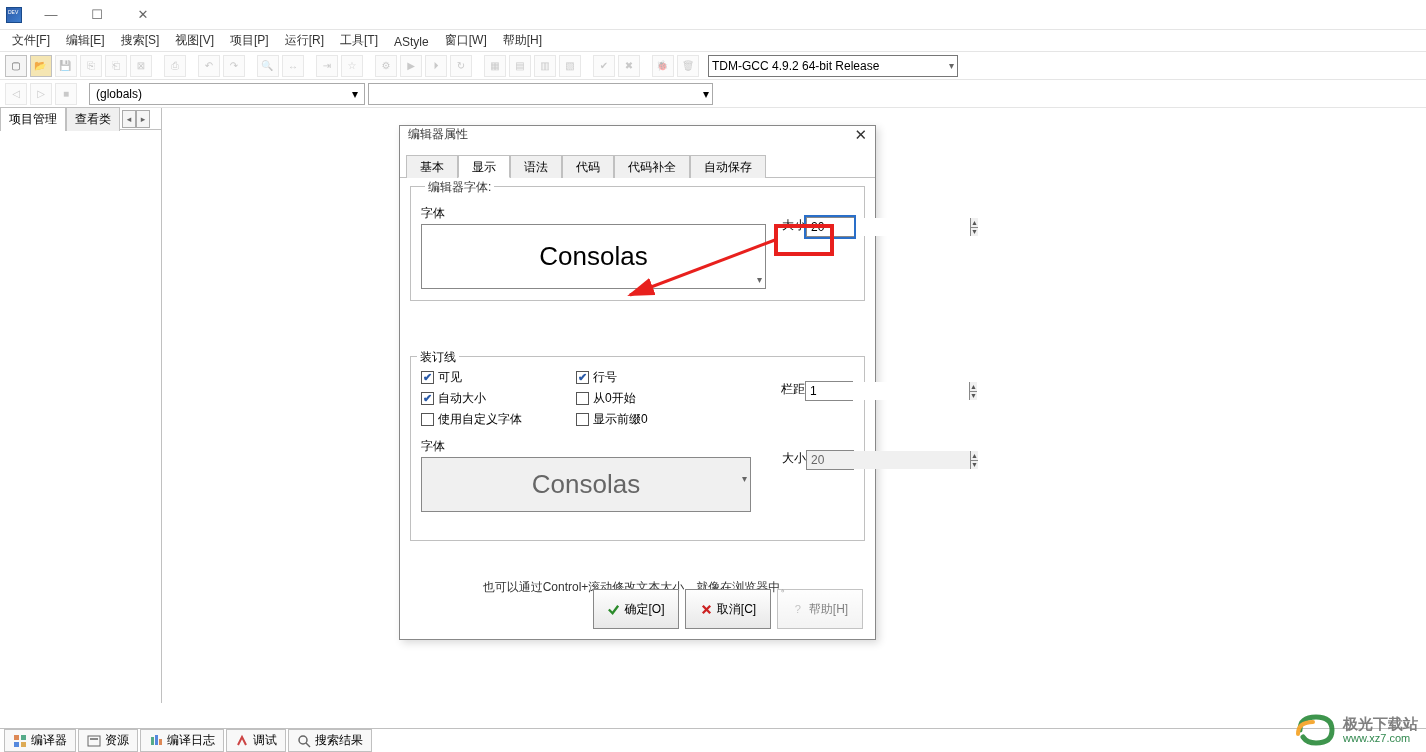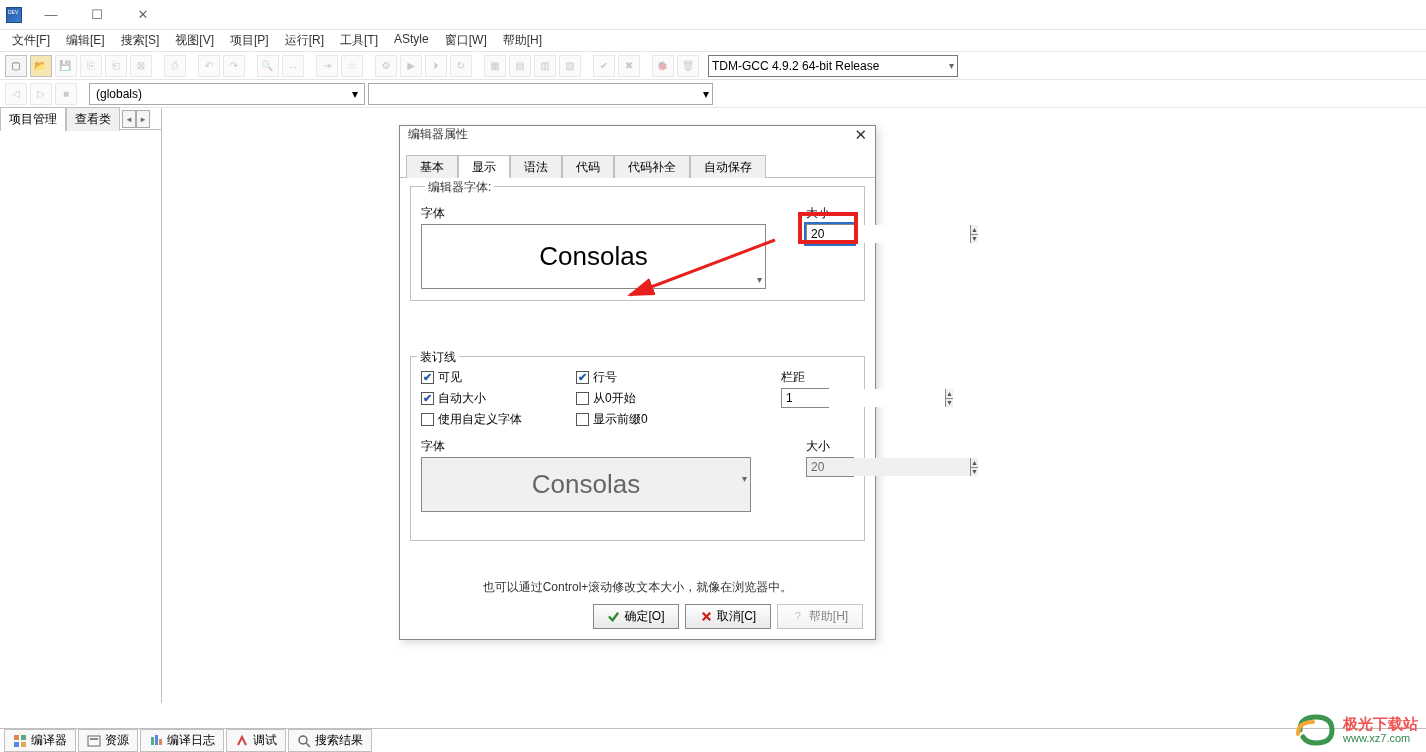--- a/index.html
+++ b/index.html
@@ -7,21 +7,21 @@
   
   
   .titlebar { height: 30px; background: #fff; display: flex; align-items: center; border-bottom: 1px solid #e5e5e5; }
   .titlebar-icon { width: 16px; height: 16px; margin: 0 6px; background: linear-gradient(135deg,#2a5aa8,#3e7dcd); border:1px solid #1a4a8a; position:relative; }
   .titlebar-icon::after { content:"DEV"; position:absolute; font-size:5px; color:#fff; top:1px; left:1px; }
   .titlebar-title { font-size: 12px; color: #555; flex:1; }
   .win-controls { display:flex; height:100%; }
   .win-btn { width: 46px; height:100%; display:flex; align-items:center; justify-content:center; color:#666; font-size:13px; }
   
   
-  .menubar { height: 22px; background:#fff; display:flex; align-items:flex-start; padding:0 4px; border-bottom:1px solid #e5e5e5; }
+  .menubar { height: 22px; background:#fff; display:flex; align-items:flex-end; padding:0 4px; border-bottom:1px solid #e5e5e5; }
   .menu-item { padding: 2px 8px; font-size:12px; color:#333; }
   
   
   .toolbar-row { height: 28px; background:#fff; display:flex; align-items:center; padding:0 5px; gap:3px; border-bottom:1px solid #e5e5e5; }
   .tb-btn { width:22px; height:22px; border:1px solid #c0c0c0; background:#f5f5f5; display:flex; align-items:center; justify-content:center; font-size:10px; color:#666; }
   .tb-btn.disabled { opacity:0.35; }
   .tb-sep { width:6px; }
   .tb-compiler { margin-left:6px; width:250px; height:22px; border:1px solid #777; font-family:monospace; font-size:12px; padding:1px 3px; background:#fff; display:flex; align-items:center; justify-content:space-between; }
   .tb-compiler .chev { font-size:10px; color:#666; }
   .tb-globals { width:276px; height:22px; border:1px solid #aaa; font-family:monospace; font-size:12px; padding:1px 6px; background:#fff; display:flex; align-items:center; justify-content:space-between; }
@@ -54,51 +54,51 @@
   .groupbox { border:1px solid #c0c0c0; position:relative; padding:18px 10px 10px 10px; margin-bottom:55px; }
   .groupbox-title { position:absolute; top:-8px; left:6px; background:#fff; padding:0 3px; font-size:12px; color:#333;margin-left:8px; }
   
   .font-row { display:flex; align-items:flex-start; gap:8px; }
   .font-label { font-size:12px; margin-bottom:2px; }
   .font-select { width:345px; height:65px; border:1px solid #888; background:#fff; display:flex; align-items:center; justify-content:center; font-family:Consolas,monospace; font-size:26px; position:relative; }
   .font-select .chev { position:absolute; right:3px; bottom:3px; font-size:10px; color:#666; }
   .font-select.small .chev { top: 50%; transform: translateY(-50%); }
   .font-select.disabled { background:#f0f0f0; color:#666; }
   
-  .size-col { display:flex; flex-direction:column; }
+  .size-col { display:flex; flex-direction:row;margin-top:12px; }
   .size-spin { display:flex; width:48px; height:20px; border:1px solid #888; }
   .size-input { flex:1; border:none; padding:1px 4px; font-size:12px; background:#fff; }
   .size-input.disabled { background:#f0f0f0; color:#666; }
   .spin-btns { width:15px; display:flex; flex-direction:column; border-left:1px solid #888; }
   .spin-btn { flex:1; font-size:7px; display:flex; align-items:center; justify-content:center; background:#f0f0f0; color:#555; }
   .spin-btn:first-child { border-bottom:1px solid #888; }
   
   .red-box { position:absolute; border:4px solid #e8201d; pointer-events:none; }
   .check-col { width:155px; display:flex; flex-direction:column; gap:4px; }
   .check-item { display:flex; align-items:center; gap:4px; font-size:12px; }
   .check-box { width:13px; height:13px; border:1px solid #555; background:#fff; display:flex; align-items:center; justify-content:center; font-size:11px; color:#2a5aa8; font-weight:bold; line-height:1; }
   
   .group2 { border:1px solid #c0c0c0; padding:12px 10px 10px 10px; position:relative; }
   .group2-title { position:absolute; top:-8px; left:6px; background:#fff; padding:0 3px; font-size:12px; }
   
   .hint-text { text-align:center; font-size:12px; color:#333; margin-top:38px; }
   
   .dlg-buttons { position:absolute; bottom:10px; right:12px; display:flex; gap:6px; }
-  .dlg-btn { width:86px; height:25px; border:1px solid #888; background:linear-gradient(#fefefe,#e8e8e8); display:flex; align-items:center; justify-content:center; gap:4px; font-size:12px; }
+  .dlg-btn { width:86px; height:40px; border:1px solid #888; background:linear-gradient(#fefefe,#e8e8e8); display:flex; align-items:center; justify-content:center; gap:4px; font-size:12px; }
   .dlg-btn.disabled { opacity:0.5; }
   .btn-icon { width:13px; height:13px; }
   
   
   .arrow-svg { position:absolute; pointer-events:none; }
   
   
   .watermark { position:absolute; right:8px; bottom:4px; display:flex; align-items:center; gap:6px; opacity:0.9; }
   .wm-logo { width:42px; height:36px; }
   .wm-text { display:flex; flex-direction:column; line-height:1.1; }
-  .wm-text-main { font-size:15px; font-weight:bold; color:#ef4444; }
+  .wm-text-main { font-size:15px; font-weight:bold; color:#737373; }
   .wm-text-sub { font-size:11px; color:#1a7a3a; }
 </style>
 </head>
 <body>
 
 <div class="titlebar">
   <div class="titlebar-icon"></div>
   <div class="win-controls">
     <div class="win-btn">—</div>
     <div class="win-btn">☐</div>

